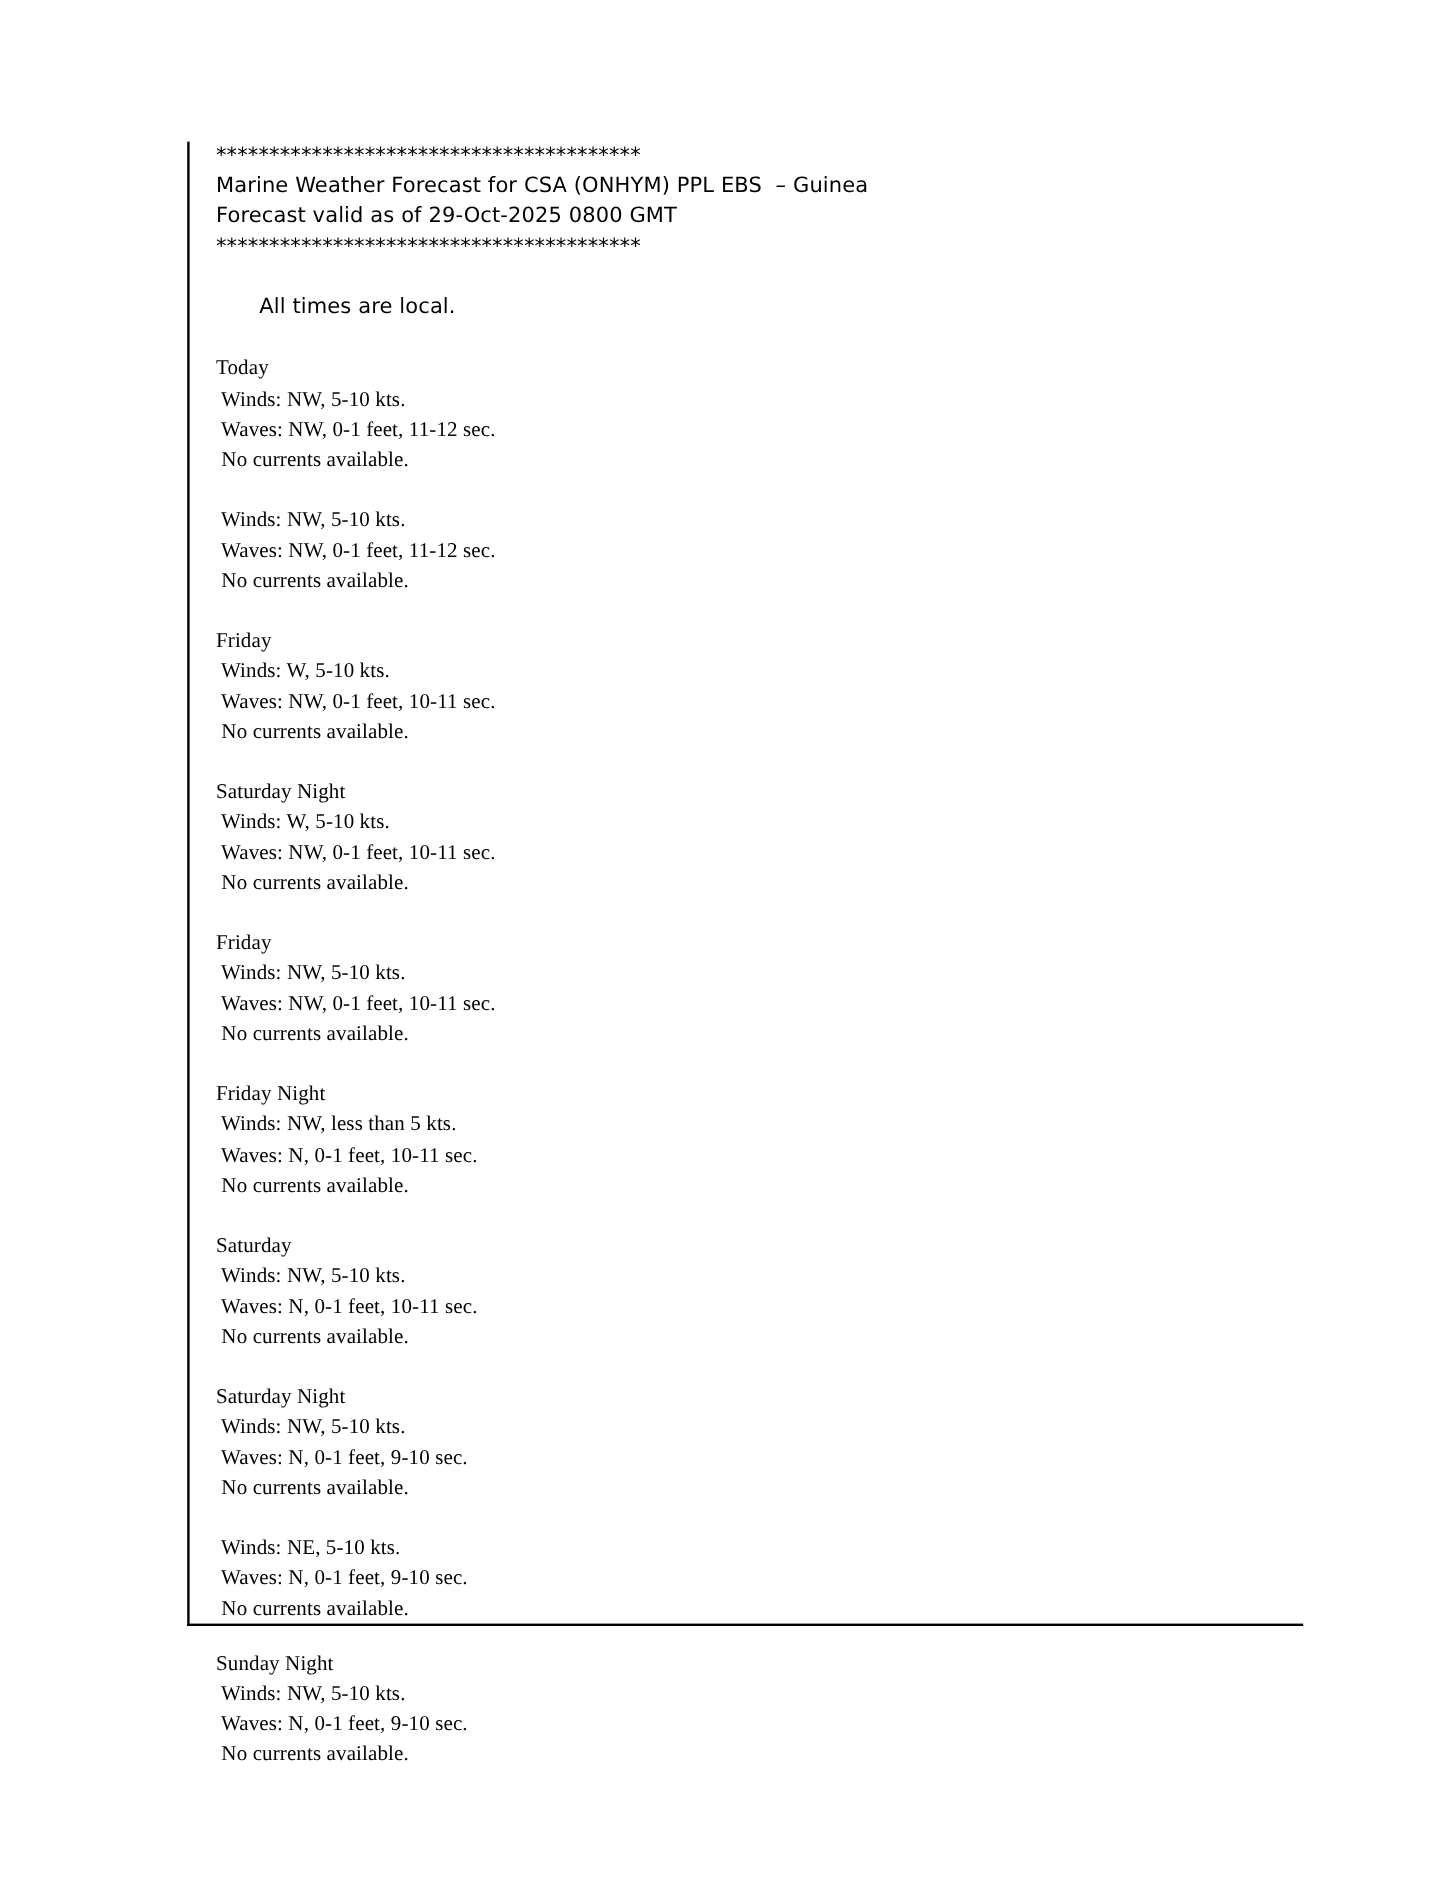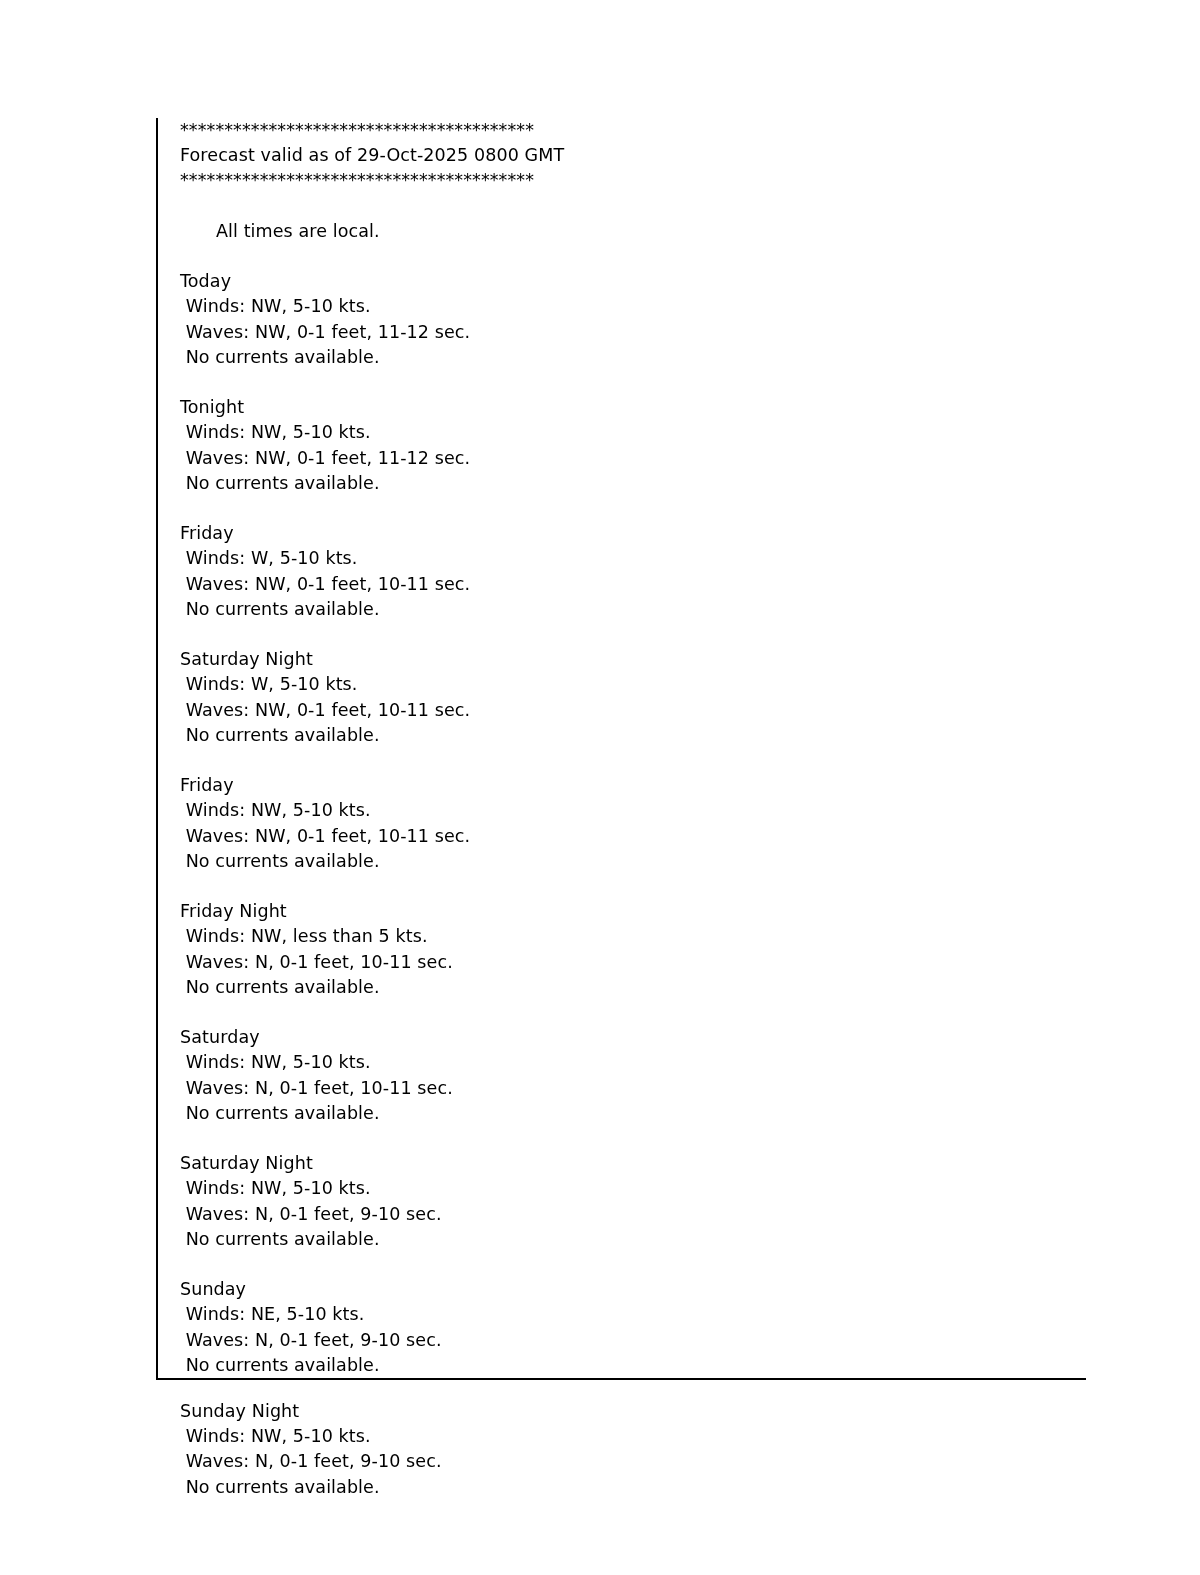--- a/index.html
+++ b/index.html
@@ -25,48 +25,48 @@
     border-bottom: 2px solid #000000;
     padding: 0 0 0 22px;
   }
   .line {
     font-size: 17.5px;
     line-height: 25.2px;
     white-space: pre;
     letter-spacing: 0.1px;
   }
   .note { margin-top: 25.2px; margin-left: 36px; }
-  .section { margin-top: 25.2px; }
+  .section { margin-top: 25.2px; font-family: Liberation Serif, serif; }
   .doc-below {
     padding-left: 24px;
     margin-top: 19px;
   }
 </style>
 </head>
 <body>
 
 <div class="page">
   <div class="doc-col">
 
     <div class="doc-box">
       <div class="line">****************************************</div>
+      <div class="line">Marine Weather Forecast for CSA (ONHYM) PPL EBS  – Guinea</div>
       <div class="line">Forecast valid as of 29-Oct-2025 0800 GMT</div>
       <div class="line">****************************************</div>
 
       <div class="line note">All times are local.</div>
 
       <div id="sections-inside">
           <div class="section">
             <div class="line">Today</div>
             <div class="line"> Winds: NW, 5-10 kts.</div>
             <div class="line"> Waves: NW, 0-1 feet, 11-12 sec.</div>
             <div class="line"> No currents available.</div>
           </div>
           <div class="section">
-            <div class="line">Tonight</div>
             <div class="line"> Winds: NW, 5-10 kts.</div>
             <div class="line"> Waves: NW, 0-1 feet, 11-12 sec.</div>
             <div class="line"> No currents available.</div>
           </div>
           <div class="section">
             <div class="line">Friday</div>
             <div class="line"> Winds: W, 5-10 kts.</div>
             <div class="line"> Waves: NW, 0-1 feet, 10-11 sec.</div>
             <div class="line"> No currents available.</div>
           </div>
@@ -94,21 +94,20 @@
             <div class="line"> Waves: N, 0-1 feet, 10-11 sec.</div>
             <div class="line"> No currents available.</div>
           </div>
           <div class="section">
             <div class="line">Saturday Night</div>
             <div class="line"> Winds: NW, 5-10 kts.</div>
             <div class="line"> Waves: N, 0-1 feet, 9-10 sec.</div>
             <div class="line"> No currents available.</div>
           </div>
           <div class="section">
-            <div class="line">Sunday</div>
             <div class="line"> Winds: NE, 5-10 kts.</div>
             <div class="line"> Waves: N, 0-1 feet, 9-10 sec.</div>
             <div class="line"> No currents available.</div>
           </div>
         </div>
     </div>
 
     <div id="sections-below" class="doc-below">
         <div class="section" style="margin-top: 12px;">
           <div class="line">Sunday Night</div>

